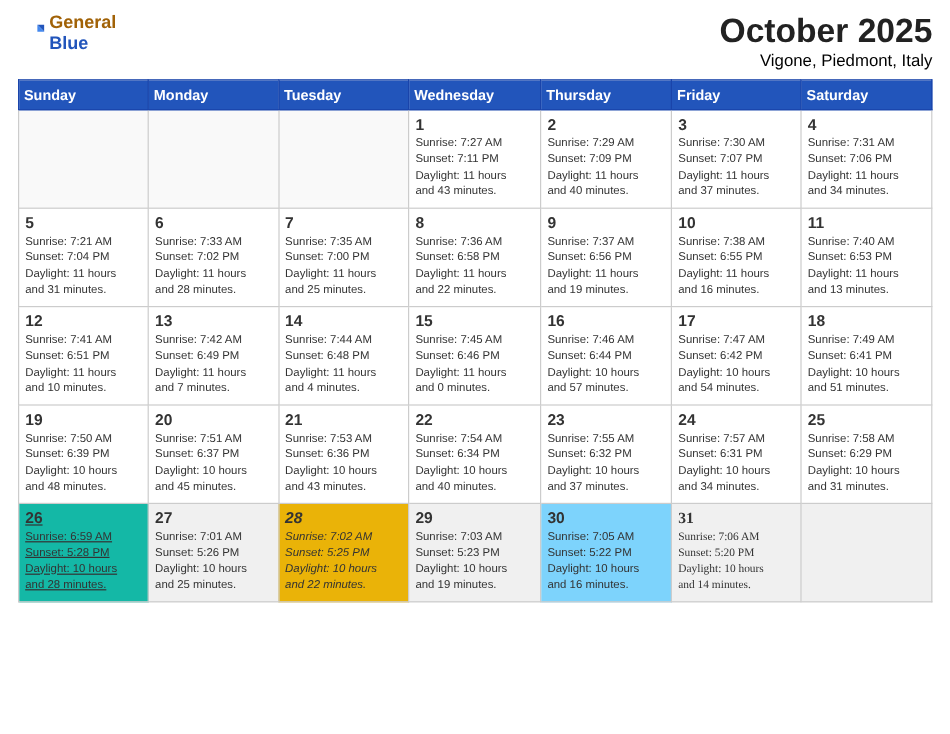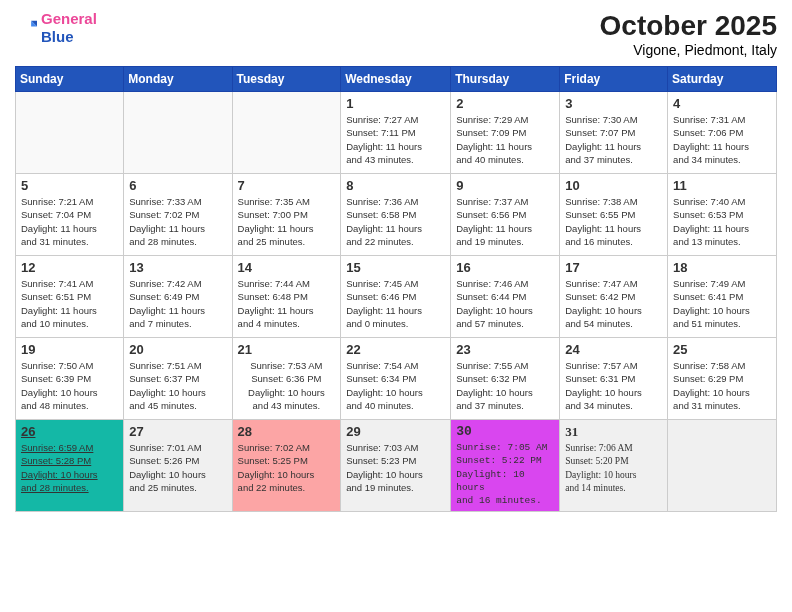--- a/index.html
+++ b/index.html
@@ -87,21 +87,21 @@
 <body>
 
 <div class="container">
   <div class="header">
     <div class="logo">
       <svg class="logo-icon" viewBox="0 0 30 30">
         <polygon points="22,5 30,5 30,13" fill="#2255bb"></polygon>
         <polygon points="22,5 30,13 22,13" fill="#4488ee"></polygon>
       </svg>
       <div>
-        <span style="font-size:15px;font-weight:bold;color:#ec4899;">General</span><br>
+        <span style="font-size:15px;font-weight:bold;color:#a16207;">General</span><br>
         <span style="font-size:15px;font-weight:bold;color:#2255bb;">Blue</span>
       </div>
     </div>
     <div class="title-section">
       <div class="month-title">October 2025</div>
       <div class="location">Vigone, Piedmont, Italy</div>
     </div>
   </div>
 
   <table class="calendar">
@@ -262,21 +262,21 @@
           </td>
           <td>
             <span class="day-number">20</span>
             <div class="day-info" style="white-space: pre-line;">Sunrise: 7:51 AM
 Sunset: 6:37 PM
 Daylight: 10 hours
 and 45 minutes.</div>
           </td>
           <td>
             <span class="day-number">21</span>
-            <div class="day-info" style="white-space: pre-line; text-align: center;">Sunrise: 7:53 AM
+            <div class="day-info" style="white-space: pre-line;">Sunrise: 7:53 AM
 Sunset: 6:36 PM
 Daylight: 10 hours
 and 43 minutes.</div>
           </td>
           <td>
             <span class="day-number">22</span>
             <div class="day-info" style="white-space: pre-line;">Sunrise: 7:54 AM
 Sunset: 6:34 PM
 Daylight: 10 hours
 and 40 minutes.</div>
@@ -311,35 +311,35 @@
 Daylight: 10 hours
 and 28 minutes.</div>
           </td>
           <td style="background: rgb(240, 240, 240);">
             <span class="day-number">27</span>
             <div class="day-info" style="white-space: pre-line;">Sunrise: 7:01 AM
 Sunset: 5:26 PM
 Daylight: 10 hours
 and 25 minutes.</div>
           </td>
-          <td style="background: #fca5a5;">
+          <td style="background: #eab308; font-style: italic;">
             <span class="day-number">28</span>
             <div class="day-info" style="white-space: pre-line;">Sunrise: 7:02 AM
 Sunset: 5:25 PM
 Daylight: 10 hours
 and 22 minutes.</div>
           </td>
           <td style="background: rgb(240, 240, 240);">
             <span class="day-number">29</span>
             <div class="day-info" style="white-space: pre-line;">Sunrise: 7:03 AM
 Sunset: 5:23 PM
 Daylight: 10 hours
 and 19 minutes.</div>
           </td>
-          <td style="background: #d946ef; font-family: Liberation Mono, monospace;">
+          <td style="background: #7dd3fc;">
             <span class="day-number">30</span>
             <div class="day-info" style="white-space: pre-line;">Sunrise: 7:05 AM
 Sunset: 5:22 PM
 Daylight: 10 hours
 and 16 minutes.</div>
           </td>
           <td style="background: rgb(240, 240, 240); font-family: Liberation Serif, serif;">
             <span class="day-number">31</span>
             <div class="day-info" style="white-space: pre-line;">Sunrise: 7:06 AM
 Sunset: 5:20 PM

